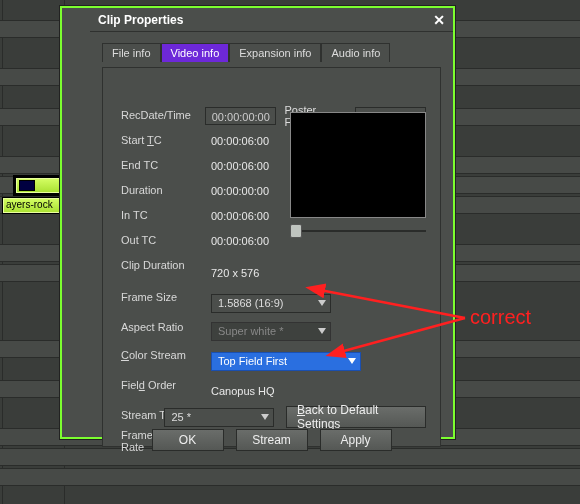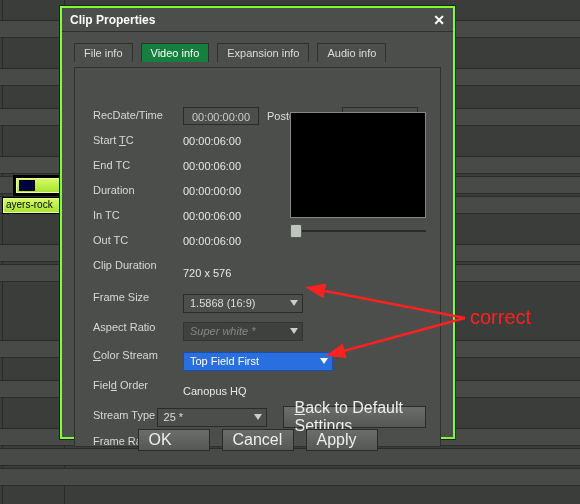--- a/index.html
+++ b/index.html
@@ -24,36 +24,37 @@
     box-shadow: inset 0 0 0 1px #eaff9e;
   }
   .clip.sel { outline:2px solid #000; }
   .clip .swatch { display:inline-block; width:16px; height:11px; background:#000040; border:1px solid #000; margin-right:2px; vertical-align:middle;}
   
   .dialog {
     position:absolute; left:60px; top:6px; width:395px; height:433px;
     background:#4b4e4b;
     border:2px solid #7cff2f;
     box-shadow: 0 0 0 1px #222;
+    padding-left: 28px;
   }
   .titlebar {
     height:24px; display:flex; align-items:center; justify-content:space-between;
     padding:0 8px; color:#fff; font-weight:bold; font-size:12px;
     border-bottom:1px solid #2f312f;
   }
   .close-x { font-size:14px; cursor:pointer; color:#fff;}
   .body { position:relative; padding:10px 12px 12px 12px; }
-  .tabrow { display:flex; gap:8px; margin-bottom:6px;}
+  .tabrow { display:flex; gap:0; margin-bottom:6px;}
   .tab {
     padding:3px 9px; font-size:11px; color:#ddd;
     border:1px solid #2f312f; border-bottom:none;
     background:#4b4e4b; position:relative; top:1px;
     cursor:pointer;
   }
-  .tab.active { background:#15803d; color:#fff; }
+  .tab.active { background:#6d28d9; color:#fff; }
   .tabpanel {
     border:1px solid #2f312f; background:#4b4e4b;
     padding:12px 14px 14px 18px; min-height:380px;
     position:relative;
   }
   .rowline { display:flex; align-items:center; height:22px; margin-bottom:3px;}
   .lbl { width:90px; color:#d8d8d8;margin-top:47px; }
   .lbl .ul { text-decoration:underline; }
   .val { color:#e8e8e8; }
   .readonly-box {
@@ -68,31 +69,31 @@
   .slider-wrap { position:absolute; right:14px; top:156px; width:136px; height:14px; }
   .slider-track { position:absolute; top:6px; left:0; right:0; height:2px; background:#2a2c2a;}
   .slider-thumb { position:absolute; top:0; left:0; width:12px; height:14px; background:#bfc4bf; border:1px solid #555; border-radius:2px;}
   .dropdown {
     position:relative; height:19px; min-width:110px;
     border:1px solid #2a2c2a; background:#4b4e4b;
     display:flex; align-items:center; padding:0 18px 0 6px;
     color:#ddd; font-size:11px;
   }
   .dropdown.blue { background:#2a6fe0; color:#fff; border-color:#1a4fb0;}
-  .dropdown.disabled { background:#3e413e; color:#888; border-color:#333;font-style:italic;}
+  .dropdown.disabled { background:#3e413e; color:#888; border-color:#333;}
   .dropdown .caret {
     position:absolute; right:4px; top:5px;
     width:0;height:0;border-left:4px solid transparent;border-right:4px solid transparent;border-top:6px solid #ccc;
   }
   .dropdown.blue .caret { border-top-color:#fff;}
   .btn {
     height:22px; min-width:72px; padding:0 10px;
     background:linear-gradient(#6a6d6a,#555855);
-    border:1px solid #2a2c2a; color:#eee; font-size:16px;
-    display:inline-flex; align-items:center; 
+    border:1px solid #2a2c2a; color:#eee; font-size:12px;
+    display:inline-flex; align-items:center; justify-content:center;
     cursor:pointer;
   }
   .btnrow { position:absolute; left:0; right:0; bottom:8px; display:flex; gap:12px; justify-content:center;}
   .annot {
     position:absolute; color:#ff2020; font-size:20px; font-weight:500;
     left:470px; top:306px; pointer-events:none;
   }
   .arrow { position:absolute; pointer-events:none; }
 </style>
 </head>
@@ -219,21 +220,21 @@
         <div style="width:24px"></div>
         <div class="btn" style="min-width:140px">
           <span><span class="ul" style="text-decoration:underline">B</span><span>ack to Default Settings</span></span>
         </div>
       </div>
 
     </div>
 
     <div class="btnrow">
       <div class="btn">OK</div>
-      <div class="btn">Cancel</div>
+      <div class="btn">Stream</div>
       <div class="btn">Apply</div>
     </div>
   </div>
 </div>
 
 <svg class="arrow" style="left:300px; top:280px" width="180" height="90">
   <defs>
     <marker id="ah" markerWidth="10" markerHeight="10" refX="2" refY="3" orient="auto">
       <path d="M0,0 L0,6 L8,3 z" fill="#ff2020"></path>
     </marker>

